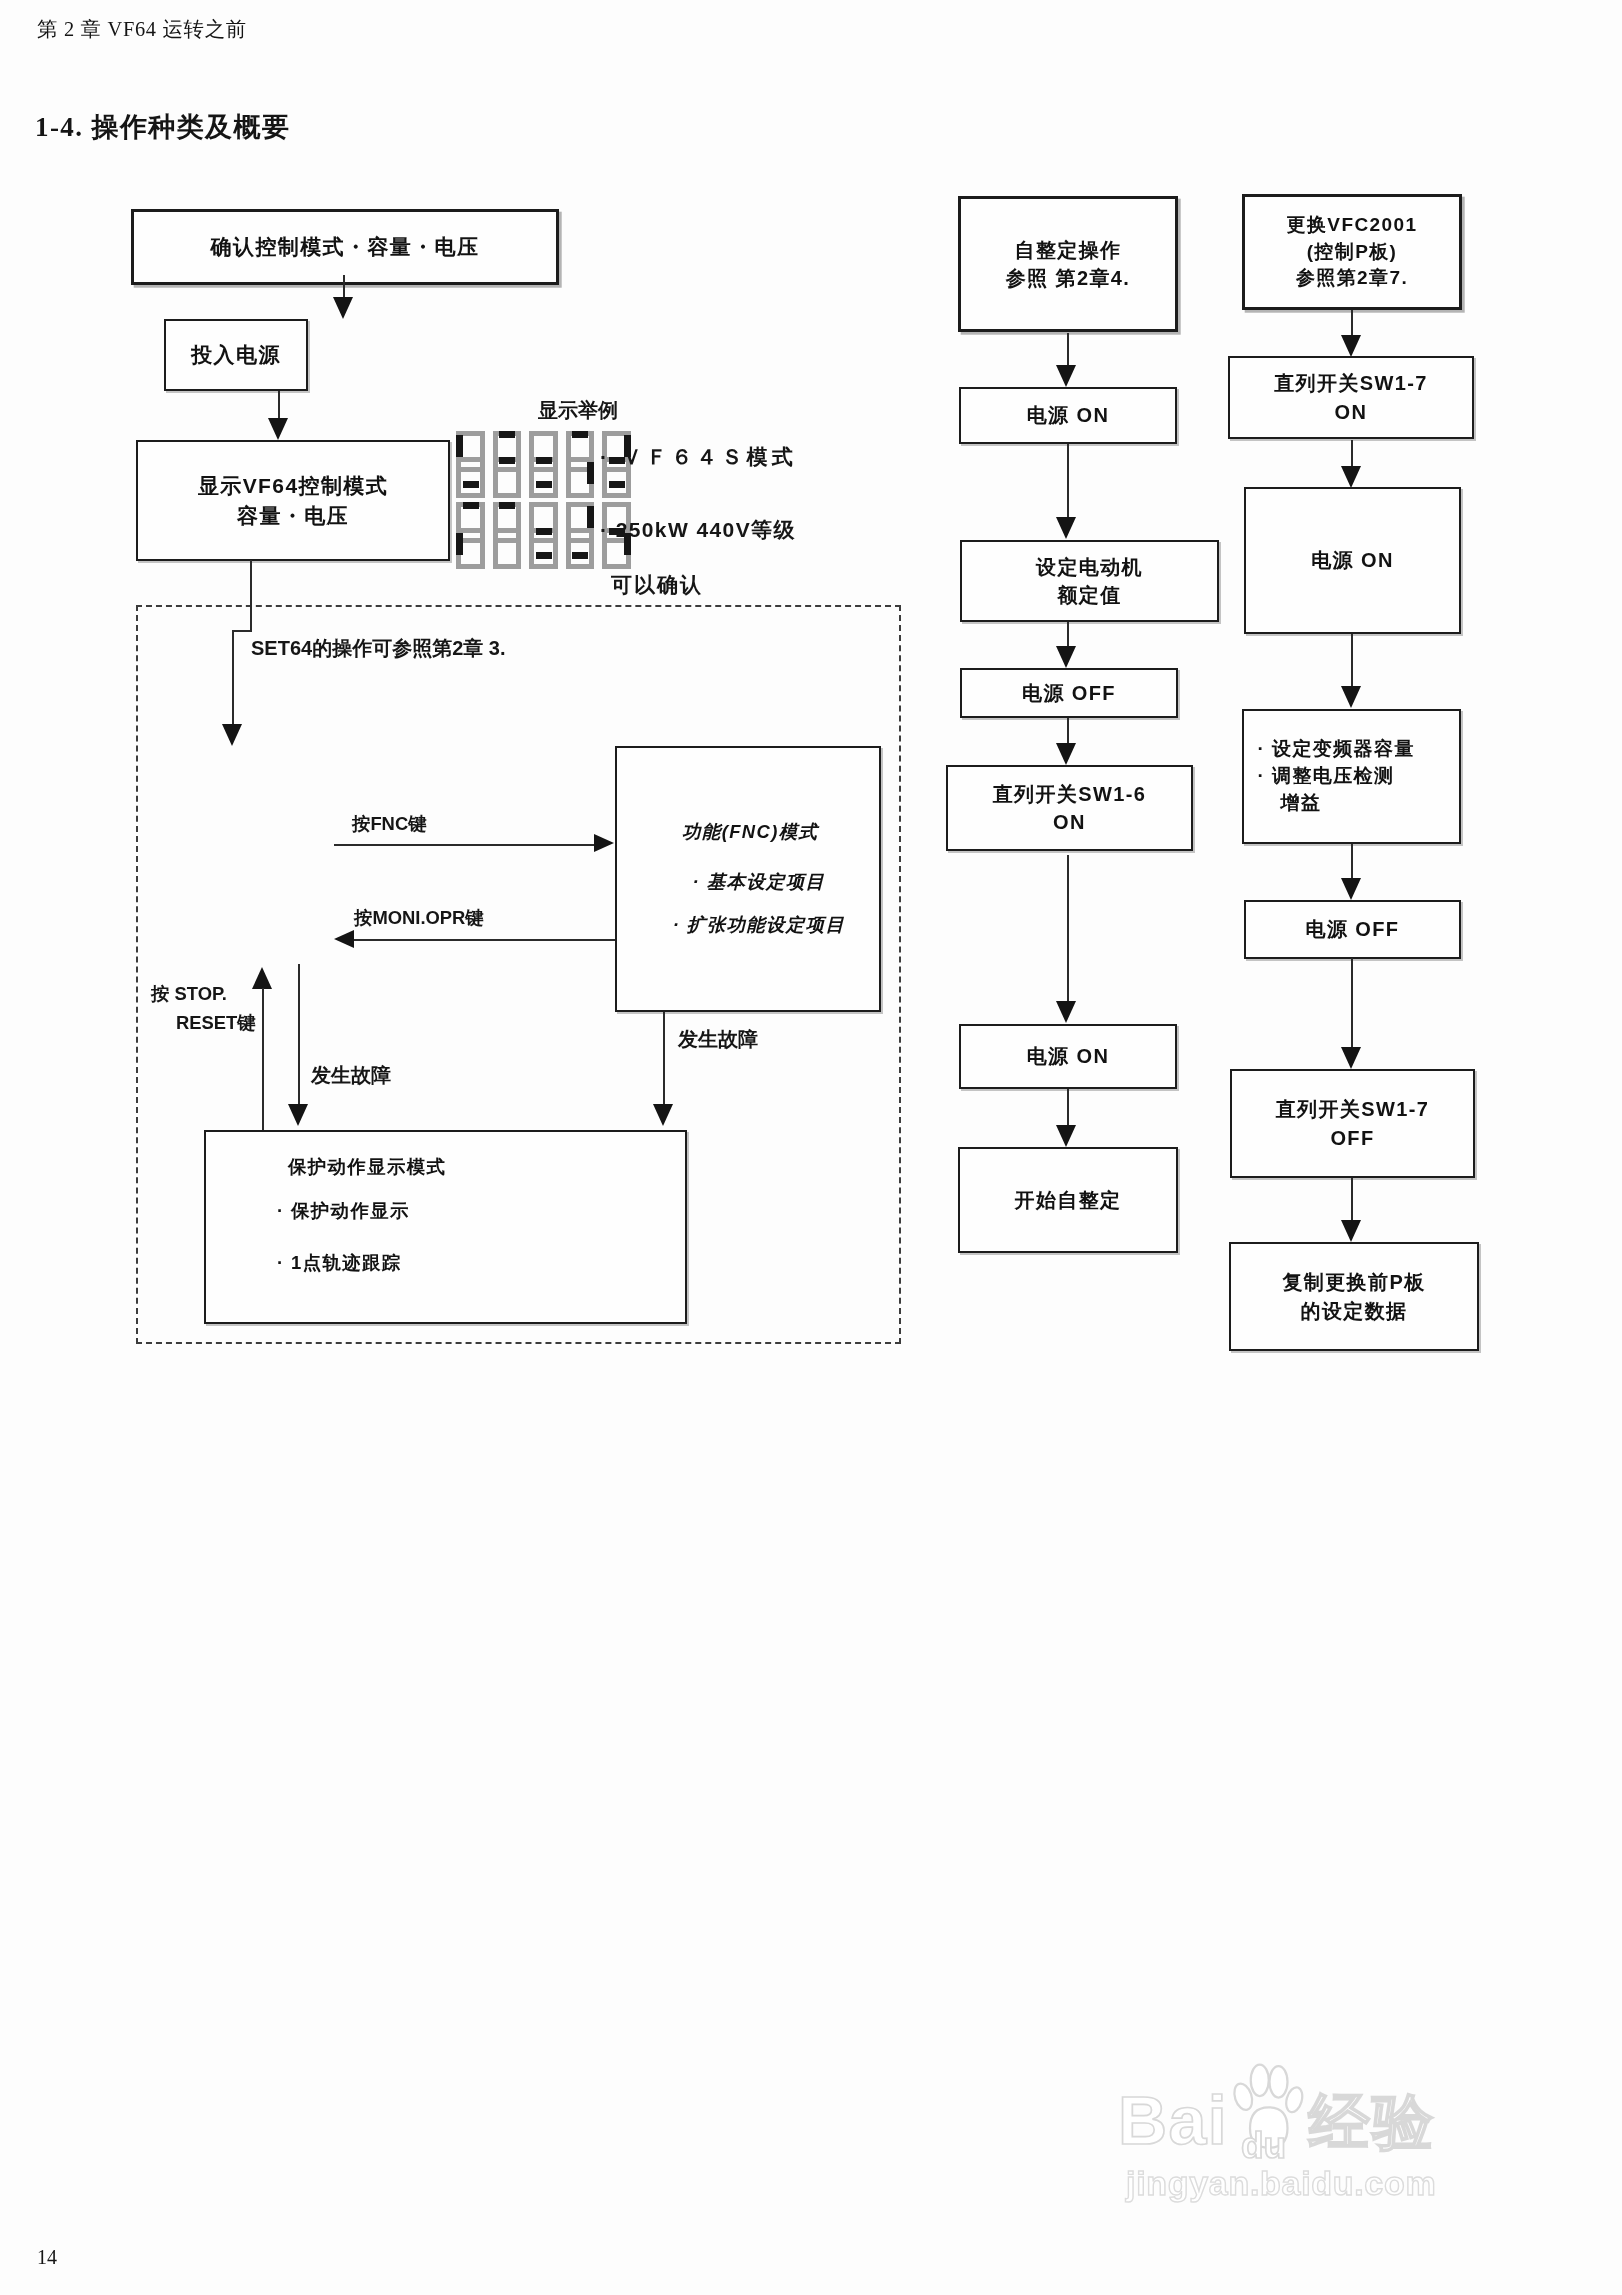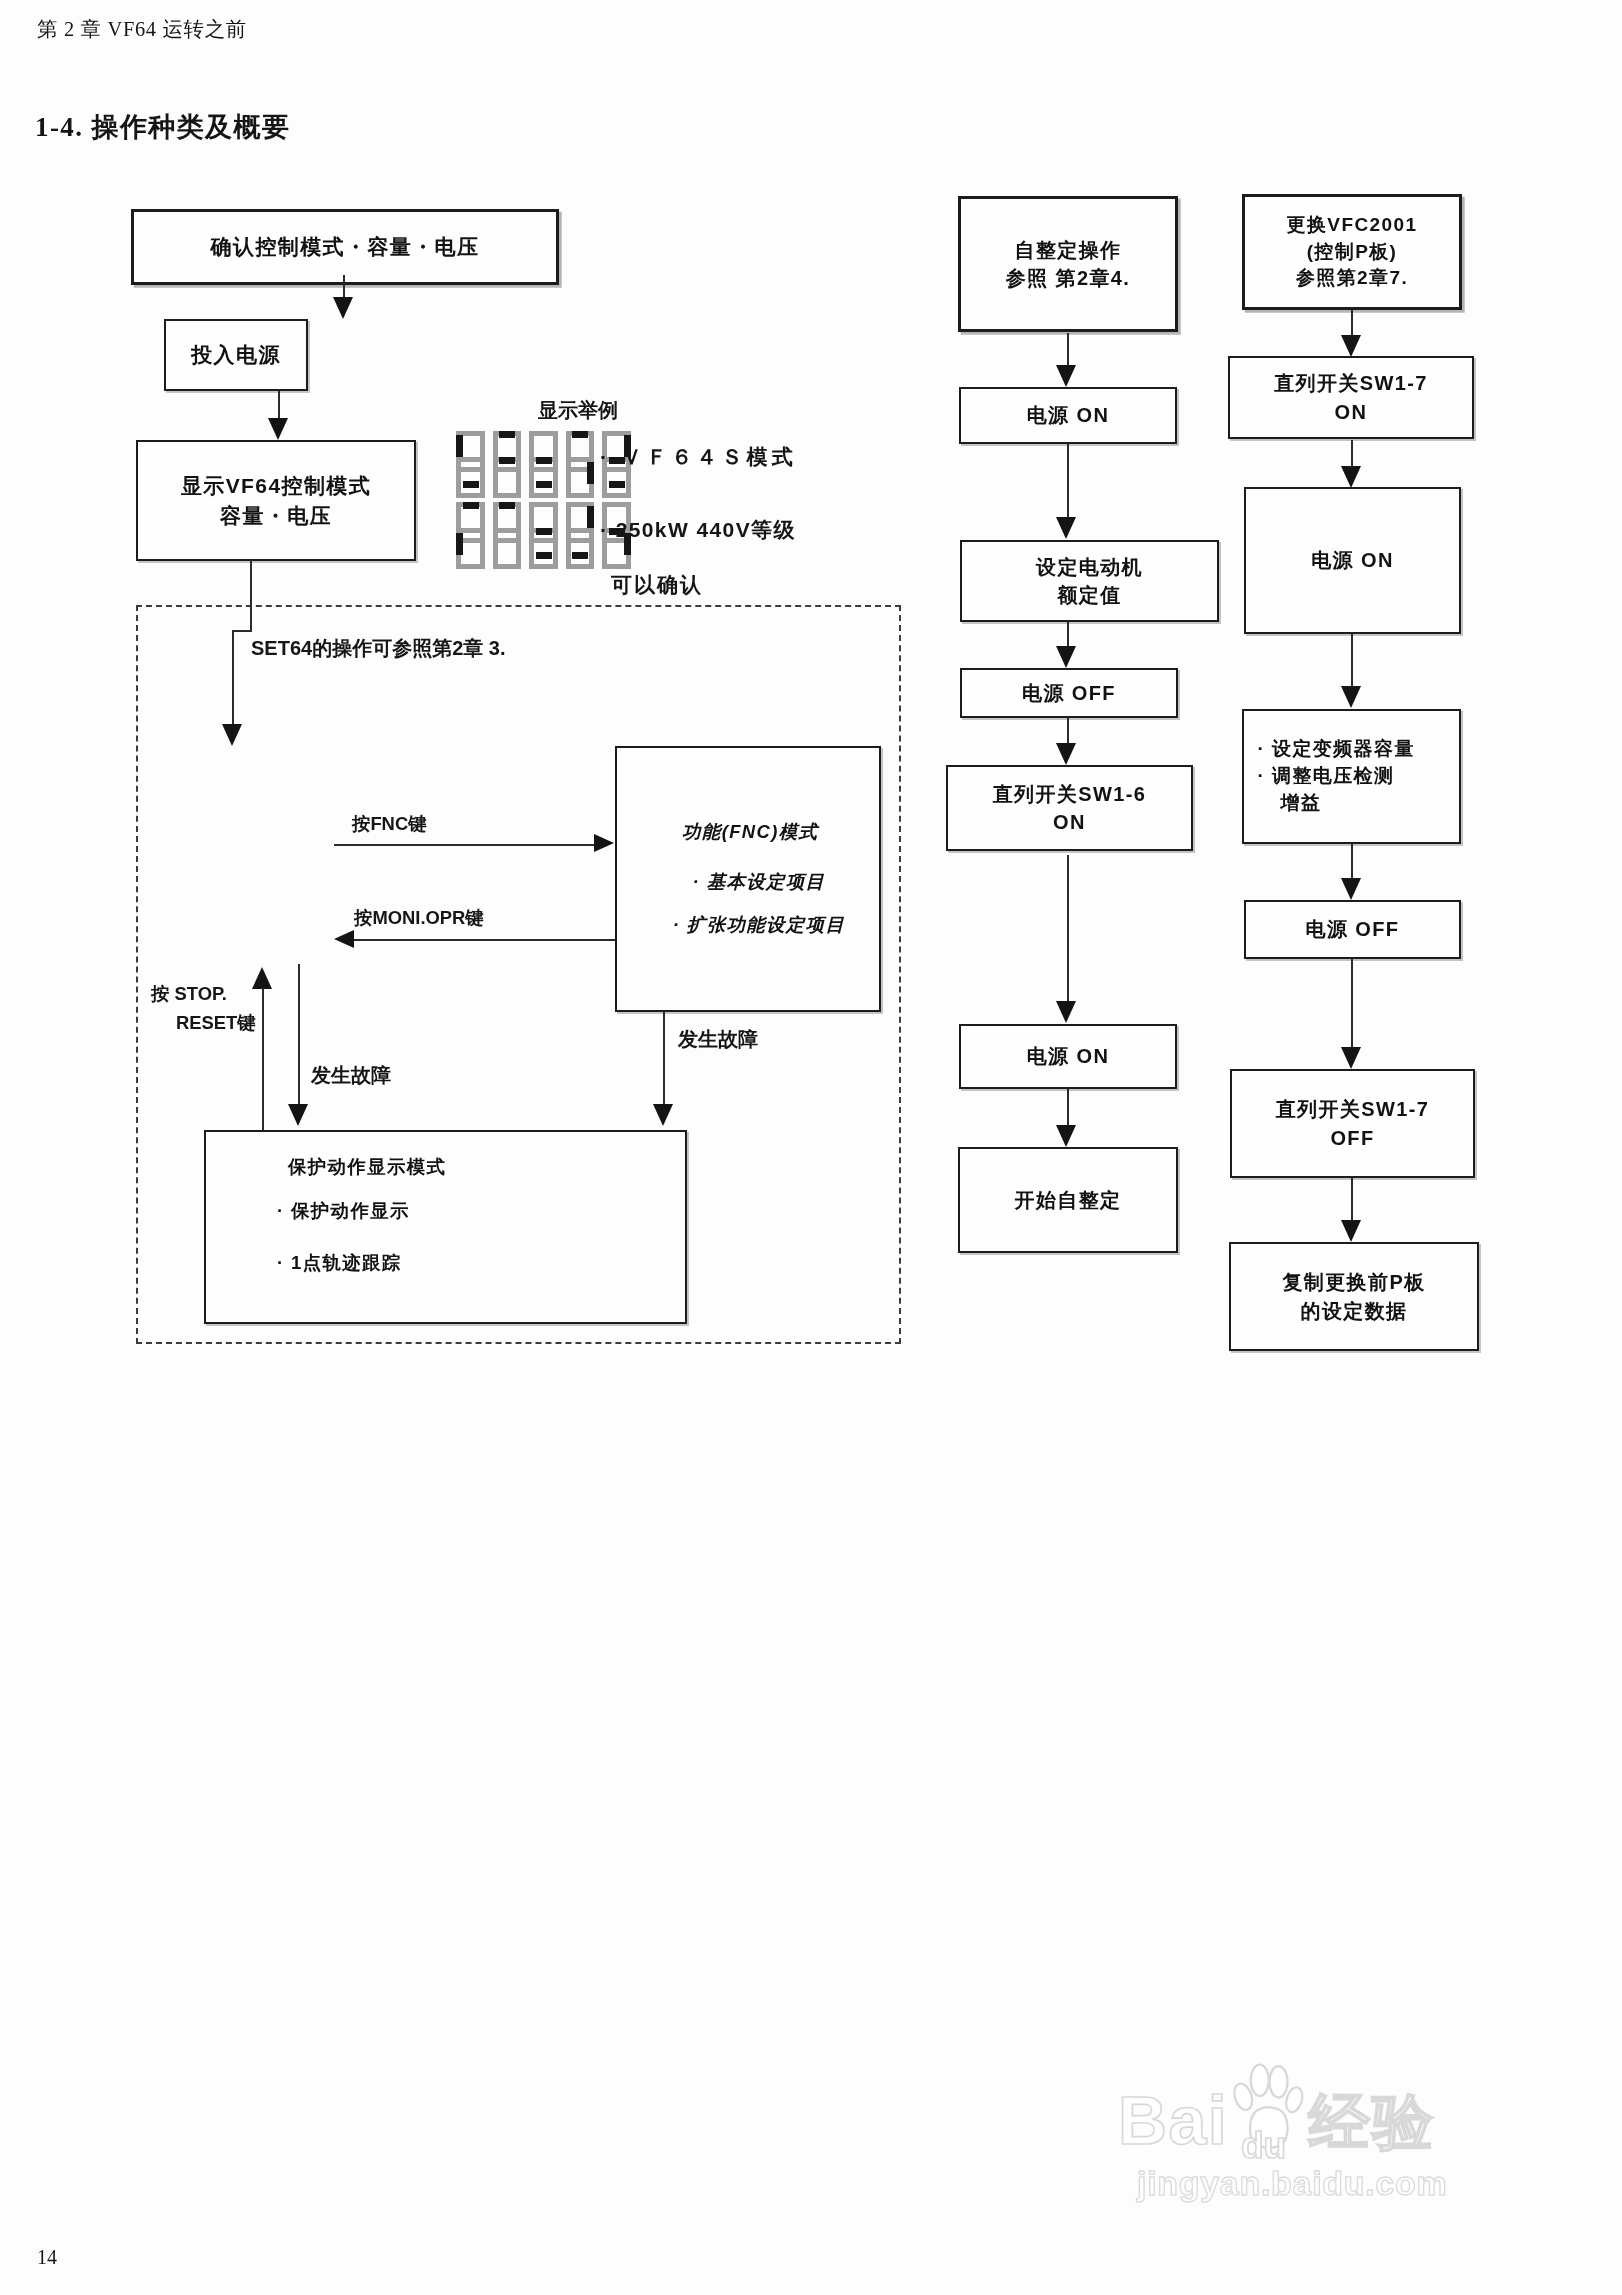--- a/index.html
+++ b/index.html
@@ -40,21 +40,21 @@
   .sd-tr { top:4.1px; right:1.4px; width:6.8px; height:22px; }
   .sd-bl { bottom:4.1px; left:1.4px; width:6.8px; height:22px; }
   .sd-br { bottom:4.1px; right:1.4px; width:6.8px; height:22px; }
   
   .wm { position:absolute; left:1118px; top:2062px; width:382px;
         color:#ffffff; -webkit-text-stroke:1.7px #d8d8d8; font-weight:bold; }
   .wm-row { position:relative; display:flex; align-items:flex-end; }
   .wm-bai { font-size:68px; line-height:1; letter-spacing:1.4px; }
   .wm-cn  { font-size:61px; line-height:1.05; letter-spacing:2.7px; margin-left:2.7px; }
   .wm-du  { position:absolute; left:123px; top:63px; font-size:37px; }
-  .wm-url { font-size:34px; margin-top:9.5px; margin-left:19px; letter-spacing:0.7px;
+  .wm-url { font-size:34px; margin-top:9.5px; margin-left:8px; letter-spacing:0.7px;
             -webkit-text-stroke:1.4px #dcdcdc; }
 </style>
 </head>
 <body>
 
 <div class="page">
 
   <div class="serif" style="position:absolute;left:37px;top:15px;font-size:20.4px;letter-spacing:0.7px;">第 2 章  VF64 运转之前</div>
   <div class="serif" style="position:absolute;left:35px;top:109px;font-size:27px;font-weight:600;letter-spacing:1.4px;">1-4. 操作种类及概要</div>
 
@@ -65,21 +65,21 @@
   <div class="vline" style="left:343px;top:275px;height:23px;"></div>
   <div class="ah-down" style="left:333px;top:297px;"></div>
 
   <div class="box" style="left:164px;top:319px;width:144px;height:72px;font-size:21px;">
     <span class="ln">投入电源</span>
   </div>
 
   <div class="vline" style="left:278px;top:391px;height:27px;"></div>
   <div class="ah-down" style="left:268px;top:418px;"></div>
 
-  <div class="box" style="left:136px;top:440px;width:280px;height:121px;font-size:21px;">
+  <div class="box" style="left:136px;top:440px;width:314px;height:121px;font-size:21px;">
     <span class="ln">显示VF64控制模式</span>
     <span class="ln">容量・电压</span>
   </div>
 
   <div class="lbl" style="left:538px;top:397px;font-size:20px;">显示举例</div>
 
   <div class="seg-row" style="left:455px;top:431px;">
     <div class="seg-digit">
         <span class="sd sd-bot"></span>
         <span class="sd sd-tl"></span>

